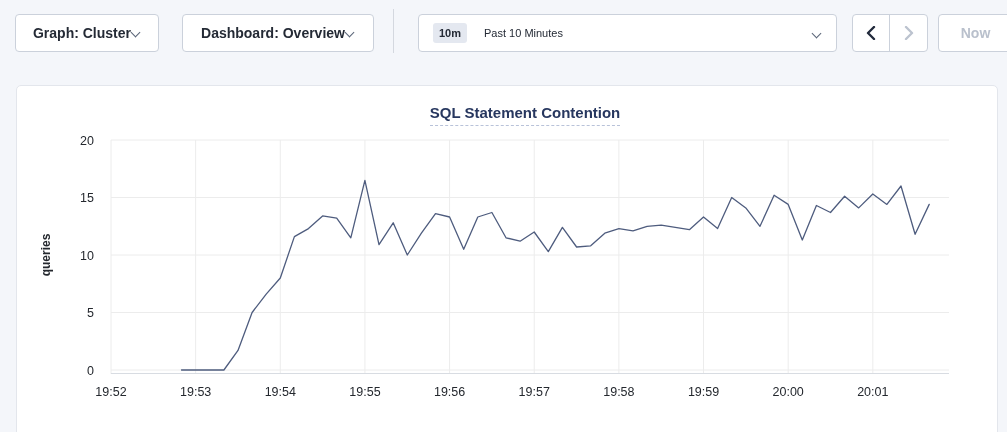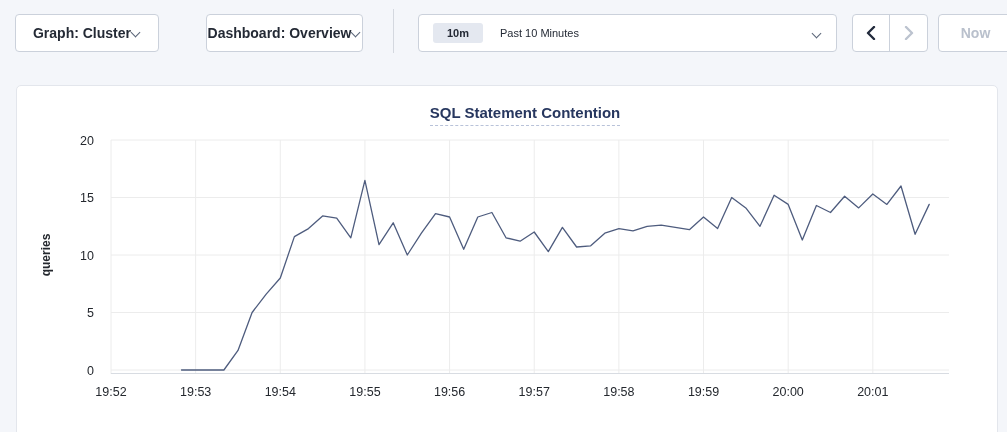--- a/index.html
+++ b/index.html
@@ -26,39 +26,39 @@
     top:14px;height:38px;
     background:var(--panel-background);
     border:1px solid var(--control-border);
     border-radius:4px;
     display:flex;align-items:center;justify-content:center;
     font-size:14px;font-weight:bold;color:var(--control-text);
     cursor:pointer;
   }
   .dropdown{}
   #graph-dropdown{left:15px;width:144px;}
-  #dashboard-dropdown{left:182px;width:157px;margin-left:24px;}
+  #dashboard-dropdown{left:182px;width:192px;}
   .chev{display:inline-block;width:10px;height:10px;position:relative;}
   .chev::after{
     content:"";position:absolute;left:1px;top:1px;
     width:6px;height:6px;
     border-right:1.5px solid #5a6578;border-bottom:1.5px solid #5a6578;
     transform:rotate(45deg);
   }
   .vdivider{
     position:absolute;left:393px;top:9px;width:1px;height:44px;
     background:#d4d8df;
   }
   #time-picker{left:418px;width:419px;justify-content:flex-start;padding:0 14px;font-weight:normal;}
   #time-picker .badge{
     background:var(--badge-background);
     color:var(--control-text);
     font-size:11px;font-weight:bold;
     border-radius:3px;
-    padding:4px 14px;
+    padding:4px 6px;
     margin-right:17px;
   }
   #time-picker .tp-label{font-size:11px;}
   #time-picker .chev{position:absolute;right:14px;top:14px;}
   #range-arrows{left:852px;width:76px;padding:0;overflow:hidden;}
   .arrow-half{
     width:38px;height:100%;display:flex;align-items:center;justify-content:center;
     cursor:pointer;
   }
   .arrow-half.first{border-right:1px solid var(--control-border);}

